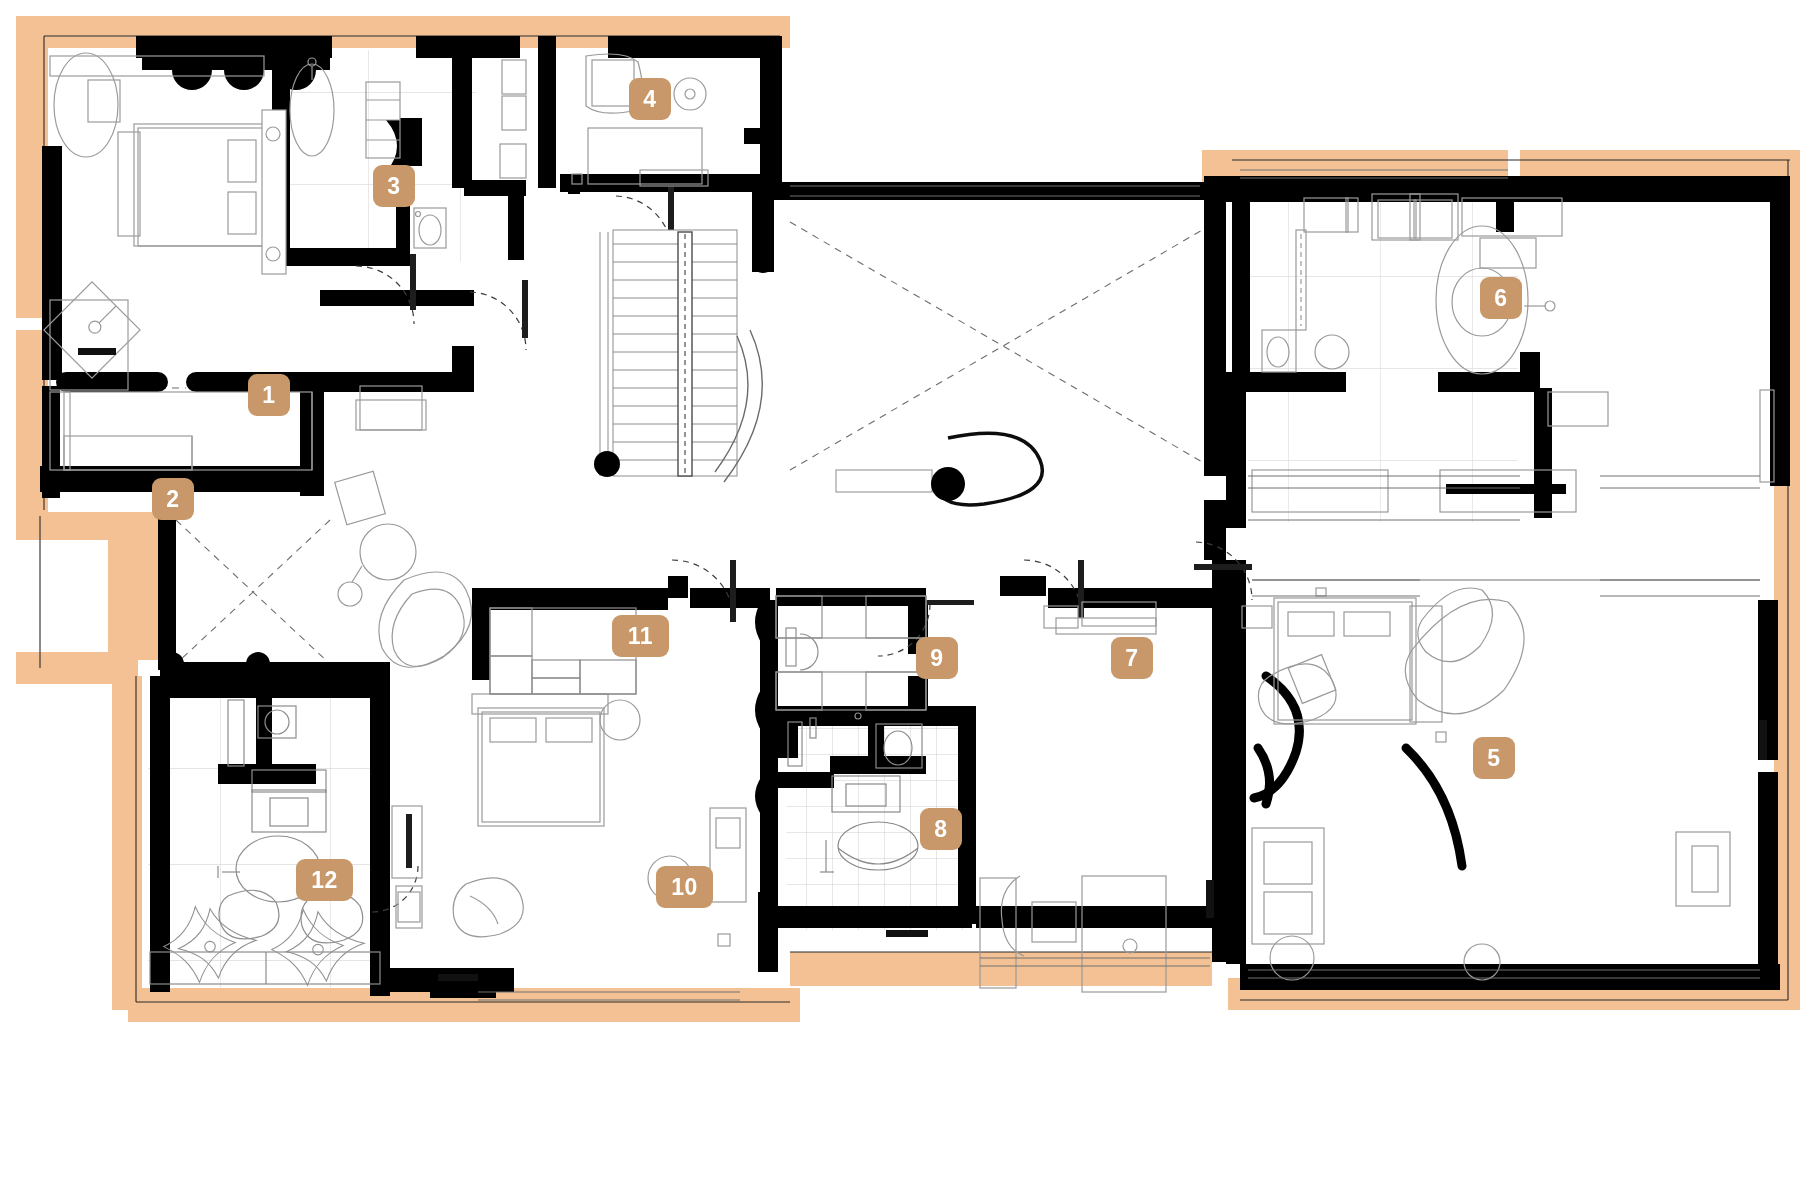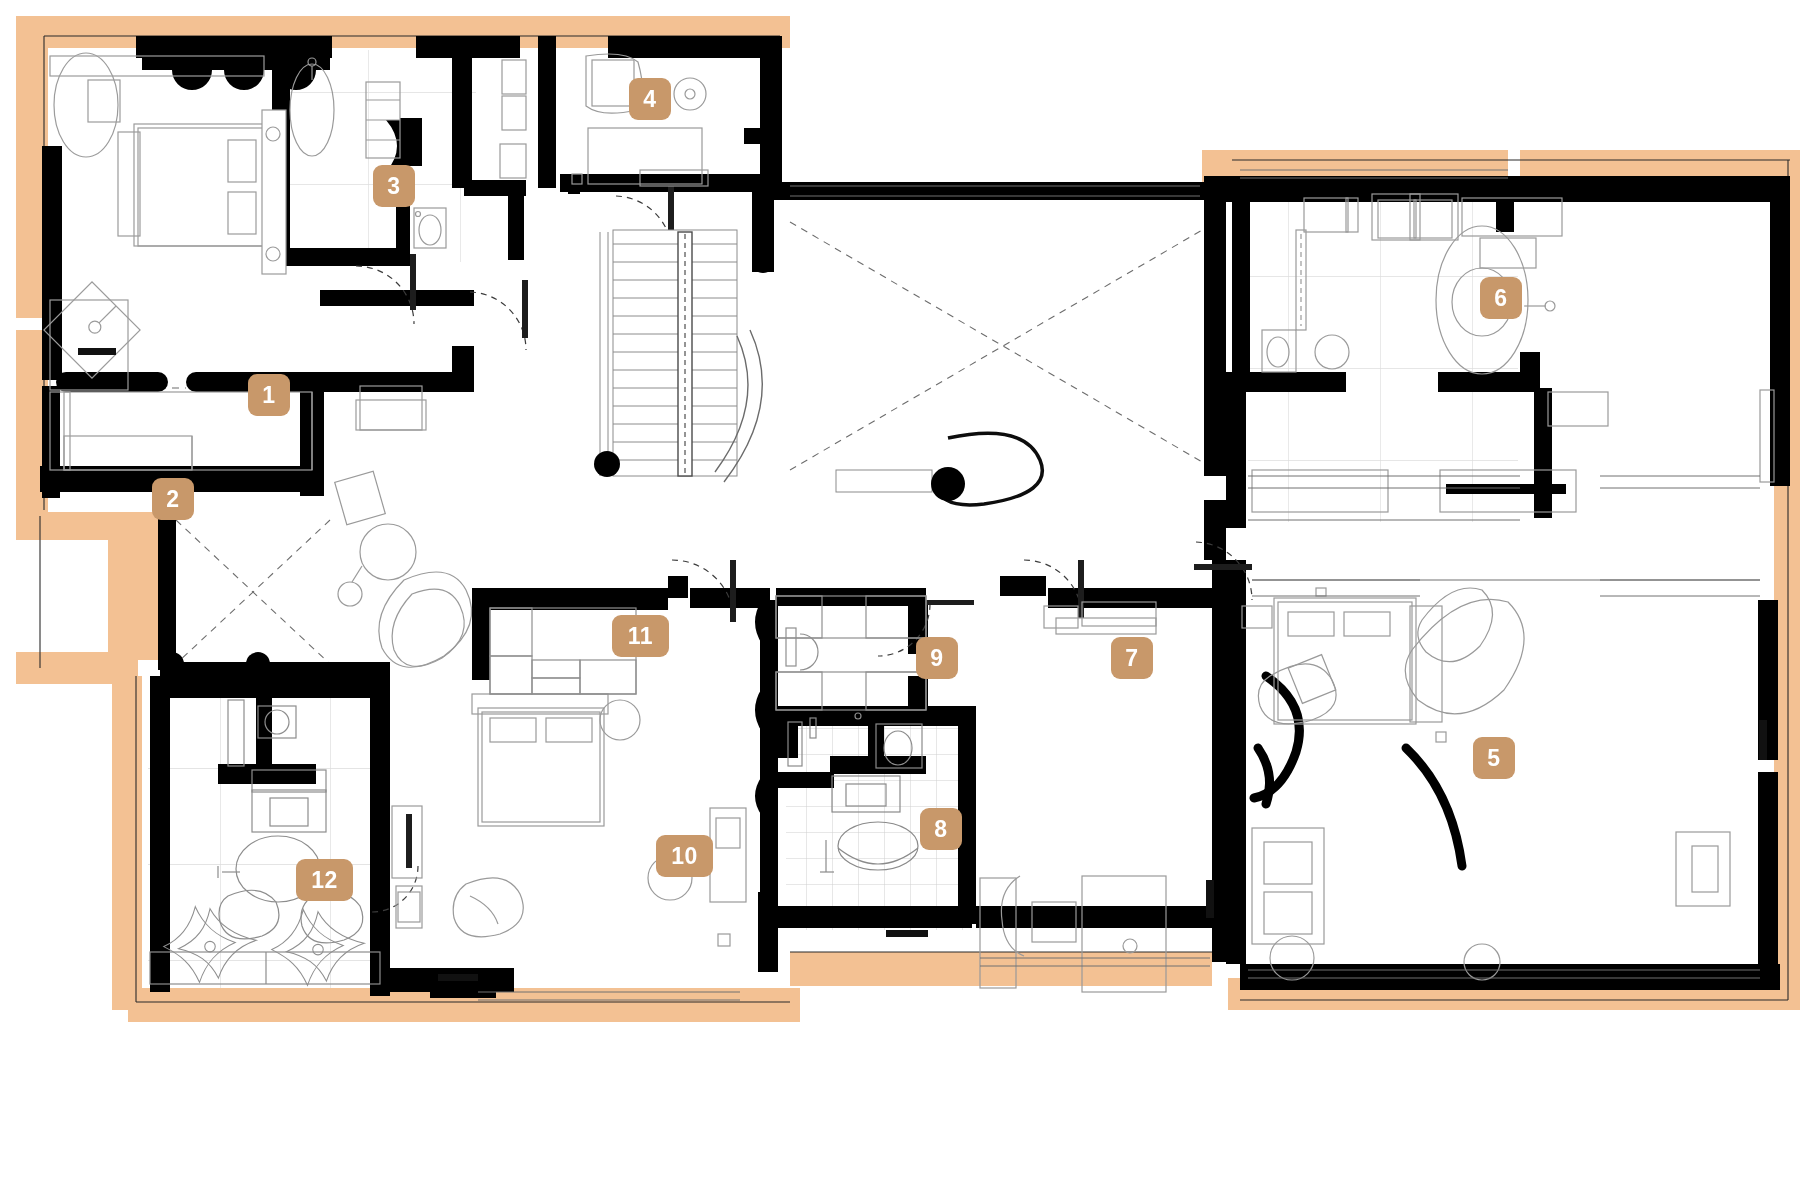--- a/index.html
+++ b/index.html
@@ -457,17 +457,17 @@
 
   <div class="badge" style="left:248px;top:374px;">1</div>
   <div class="badge" style="left:152px;top:478px;">2</div>
   <div class="badge" style="left:373px;top:165px;">3</div>
   <div class="badge" style="left:629px;top:78px;">4</div>
   <div class="badge" style="left:1473px;top:737px;">5</div>
   <div class="badge" style="left:1480px;top:277px;">6</div>
   <div class="badge" style="left:1111px;top:637px;">7</div>
   <div class="badge" style="left:920px;top:808px;">8</div>
   <div class="badge" style="left:916px;top:637px;">9</div>
-  <div class="badge wide" style="left:656px;top:835px;">10</div>
+  <div class="badge wide" style="left:656px;top:866px;">10</div>
   <div class="badge wide" style="left:612px;top:615px;">11</div>
   <div class="badge wide" style="left:296px;top:845px;margin-top:14px;">12</div>
 
 </div>
 
 </body></html>

